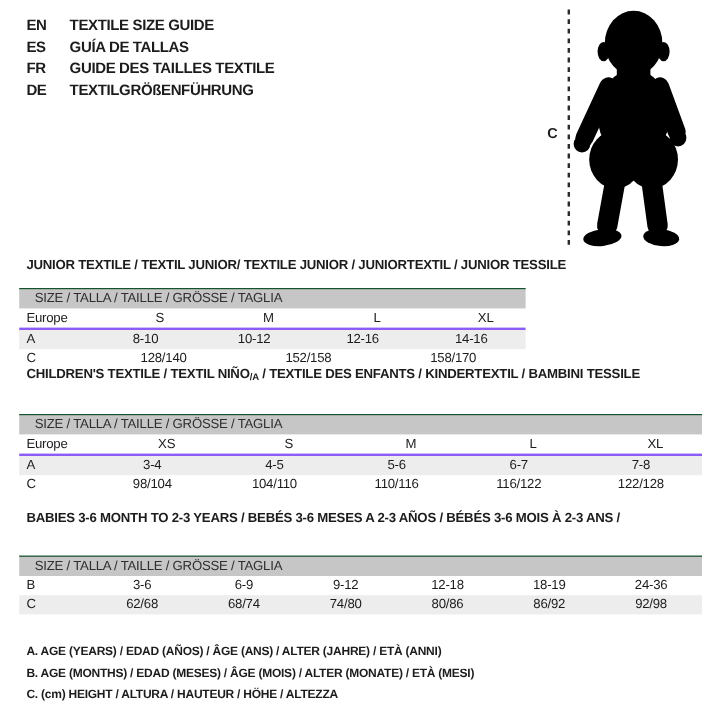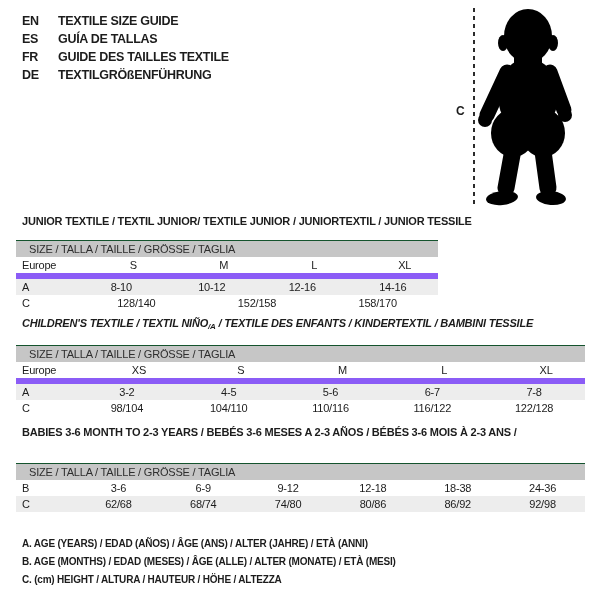--- a/index.html
+++ b/index.html
@@ -10,37 +10,37 @@
   
   .lang-block{position:absolute;left:22px;top:12px;}
   .lang-row{display:flex;line-height:18px;font-weight:bold;font-size:12.5px;letter-spacing:-0.3px;}
   .lang-code{width:36px;}
   
   .figure{position:absolute;left:450px;top:2px;width:140px;height:210px;}
   .fig-c{position:absolute;left:6px;top:102px;font-weight:bold;font-size:12px;}
   
   .tbl-title{position:absolute;left:22px;font-weight:bold;font-size:11px;letter-spacing:-0.2px;line-height:18px;white-space:nowrap;}
   #t1-title{top:212px;}
-  #t2-title{top:314px;font-style:italic;}
+  #t2-title{top:303px;}
   #t3-title{top:423px;white-space:normal;width:540px;}
   .subsc{font-size:8px;vertical-align:-2px;}
   
   .sizetable{position:absolute;left:16px;}
   #t1{top:240px;width:422px;}
   #t2{top:345px;width:569px;}
   #t3{top:463px;width:569px;}
   .size-bar{
     height:16px;line-height:16px;background:#c6c6c6;border-top:1px solid #14532d;
     font-size:11px;color:#2e2e2e;padding-left:13px;letter-spacing:-0.2px;
   }
   .trow{display:flex;height:16px;line-height:16px;font-size:11px;letter-spacing:-0.2px;}
   .trow .lbl{width:54px;padding-left:6px;text-align:left;}
   .trow .cell{flex:1;text-align:center;}
   .trow.shade{background:#ededed;}
-  .trow.rule{border-bottom:6px solid #8b5cf6;gap:24px;}
+  .trow.rule{border-bottom:2px solid #8b5cf6;gap:24px;}
   
   .legend{position:absolute;left:22px;top:535px;}
   .legend-line{font-weight:bold;font-size:10px;line-height:18px;letter-spacing:-0.2px;}
 </style>
 </head>
 <body>
 
 <div class="page">
 
   <div class="lang-block">
@@ -117,21 +117,21 @@
     <div class="trow rule">
       <span class="lbl">Europe</span>
       <span class="cell">XS</span>
       <span class="cell">S</span>
       <span class="cell">M</span>
       <span class="cell">L</span>
       <span class="cell">XL</span>
     </div>
     <div class="trow shade">
       <span class="lbl">A</span>
-      <span class="cell">3-2</span>
+      <span class="cell">3-4</span>
       <span class="cell">4-5</span>
       <span class="cell">5-6</span>
       <span class="cell">6-7</span>
       <span class="cell">7-8</span>
     </div>
     <div class="trow">
       <span class="lbl">C</span>
       <span class="cell">98/104</span>
       <span class="cell">104/110</span>
       <span class="cell">110/116</span>
@@ -144,33 +144,33 @@
     <div>BABIES 3-6 MONTH TO 2-3 YEARS / BEBÉS 3-6 MESES A 2-3 AÑOS / BÉBÉS 3-6 MOIS À 2-3 ANS /</div>
   </div>
   <div class="sizetable" id="t3">
     <div class="size-bar">SIZE / TALLA / TAILLE / GRÖSSE / TAGLIA</div>
     <div class="trow">
       <span class="lbl">B</span>
       <span class="cell">3-6</span>
       <span class="cell">6-9</span>
       <span class="cell">9-12</span>
       <span class="cell">12-18</span>
-      <span class="cell">18-38</span>
+      <span class="cell">18-19</span>
       <span class="cell">24-36</span>
     </div>
     <div class="trow shade">
       <span class="lbl">C</span>
       <span class="cell">62/68</span>
       <span class="cell">68/74</span>
       <span class="cell">74/80</span>
       <span class="cell">80/86</span>
       <span class="cell">86/92</span>
       <span class="cell">92/98</span>
     </div>
   </div>
 
   <div class="legend">
     <div class="legend-line">A. AGE (YEARS) / EDAD (AÑOS) / ÂGE (ANS) / ALTER (JAHRE) / ETÀ (ANNI)</div>
-    <div class="legend-line">B. AGE (MONTHS) / EDAD (MESES) / ÂGE (ALLE) / ALTER (MONATE) / ETÀ (MESI)</div>
+    <div class="legend-line">B. AGE (MONTHS) / EDAD (MESES) / ÂGE (MOIS) / ALTER (MONATE) / ETÀ (MESI)</div>
     <div class="legend-line">C. (cm) HEIGHT / ALTURA / HAUTEUR / HÖHE / ALTEZZA</div>
   </div>
 
 </div>
 
 </body></html>

